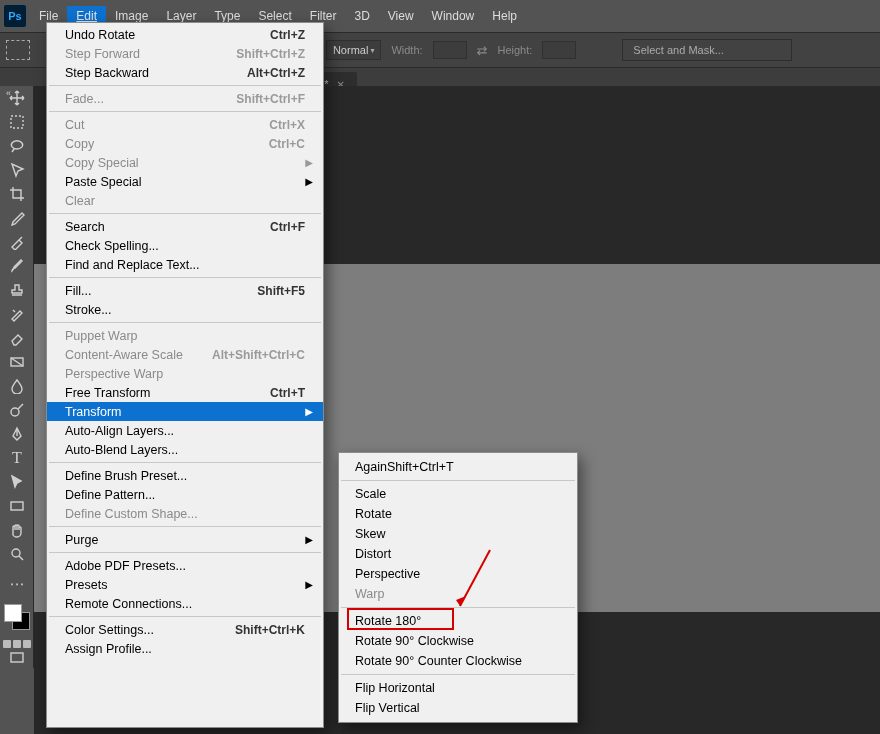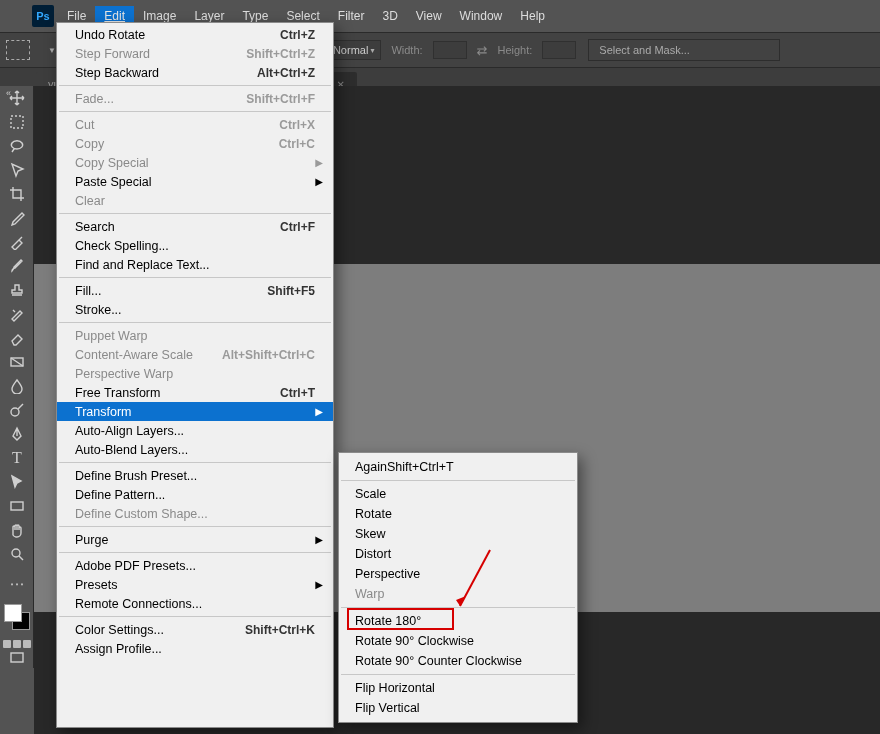--- a/index.html
+++ b/index.html
@@ -1,32 +1,32 @@
 <!DOCTYPE html>
 <html><head>
 <meta charset="utf-8">
 <style>
   * { box-sizing: border-box; margin: 0; padding: 0; font-family: "Segoe UI", Tahoma, sans-serif; }
   body { width: 880px; height: 734px; background: #535353; overflow: hidden; position: relative; }
 
   
-  .menubar { height: 32px; background: #535353; display: flex; align-items: center; color: #ddd; font-size: 12px; margin-left: 28px; }
+  .menubar { height: 32px; background: #535353; display: flex; align-items: center; color: #ddd; font-size: 12px; }
   .ps-logo { width: 22px; height: 22px; background: #001e36; color: #31a8ff; font-weight: bold; font-size: 11px; display: flex; align-items: center; justify-content: center; border-radius: 2px; margin: 0 4px; }
   .menubar .mi { padding: 3px 9px; cursor: default; }
   .menubar .mi.active { background: #0c71cf; color: #e5e5e5; text-decoration: underline; }
 
   
   .optbar { height: 36px; background: #424242; border-top: 1px solid #2a2a2a; border-bottom: 1px solid #2a2a2a; display: flex; align-items: center; color: #b8b8b8; font-size: 11px; padding-left: 6px; gap: 10px; }
   .tool-ind { width: 24px; height: 20px; border: 1px dashed #aaa; margin-right: 6px; }
   .optbar .tri { font-size: 8px; color: #aaa; margin-left: 2px; }
   .optbar .sel { background: #3d3d3d; border: 1px solid #2f2f2f; height: 20px; display: inline-flex; align-items: center; padding: 0 6px; color: #ccc; min-width: 50px; justify-content: space-between; }
   .optbar .lbl { color: #8a8a8a; }
   .optbar .box { width: 34px; height: 18px; background: #3d3d3d; border: 1px solid #303030; display: inline-block; }
   .optbar .icon { color: #8a8a8a; font-size: 13px; }
-  .optbar .longbtn { height: 22px; width: 192px; background: #424242; border: 1px solid #2d2d2d; color: #aaa; display: flex; align-items: center; padding: 0 10px; margin-left: 2px; }
+  .optbar .longbtn { height: 22px; width: 170px; background: #424242; border: 1px solid #2d2d2d; color: #aaa; display: flex; align-items: center; padding: 0 10px; margin-left: 36px; }
 
   
   .tabbar { height: 28px; background: #3d3d3d; display: flex; align-items: flex-end; padding-left: 36px; }
   .tab { height: 24px; padding: 0 12px; font-size: 11px; color: #c7c7c7; display: flex; align-items: center; gap: 8px; background: #2d2d2d; border-radius: 2px 2px 0 0; margin-right: 4px; }
   .tab.inactive { background: #3d3d3d; color: #9a9a9a; }
   .tab .x { color: #888; font-size: 10px; }
 
   
   .toolbox { position: absolute; left: 0; top: 86px; width: 34px; background: #535353; border-right: 1px solid #2a2a2a; }
   .toolbox .tc { width: 34px; height: 24px; color: #d0d0d0; font-size: 15px; display: flex; align-items: center; justify-content: center; }
@@ -37,21 +37,21 @@
   .swatch-back  { position: absolute; left: 12px; top: 12px; width: 18px; height: 18px; background: #000; border: 1px solid #9a9a9a; }
   .toolbox .row3 { display: flex; justify-content: center; gap: 2px; margin-top: 6px; }
   .toolbox .row3 span { width: 8px; height: 8px; background: #bbb; border-radius: 1px; }
 
   
   .canvas-area { position: absolute; left: 34px; top: 86px; right: 0; bottom: 0; background: #282828; }
   .canvas-strip { position: absolute; left: 0; right: 0; top: 178px; height: 348px; background: #7d7d7d; }
 
   
   .menu, .submenu { position: absolute; background: #f0f0f0; border: 1px solid #8b8b8b; box-shadow: 4px 6px 14px rgba(0,0,0,.45); padding: 2px 0; font-size: 12.5px; color: #000; }
-  .menu { left: 56px; top: 22px; width: 278px; height: 706px; }
+  .menu { left: 46px; top: 22px; width: 278px; height: 706px; }
   .menu .row, .submenu .row { height: 19px; display: flex; align-items: center; padding: 0 18px; cursor: default; position: relative; }
   .menu .row .sc { margin-left: auto; color: #333; font-size: 12px; font-weight: bold; }
   .menu .row.dis, .submenu .row.dis { color: #8a8a8a; }
   .menu .row .arrow, .submenu .row .arrow { position: absolute; right: 10px; font-size: 10px; color: #000; }
   .menu .row.dis .arrow, .menu .row.dis .sc { color: #9a9a9a; }
   .menu .row.active { background: #0c71cf; color: #fff; }
   .menu .row.active .arrow { color: #fff; }
   .sep { height: 1px; background: #c7c7c7; margin: 3px 2px; }
 
   .submenu { left: 338px; top: 452px; width: 240px; padding: 4px 0; }

